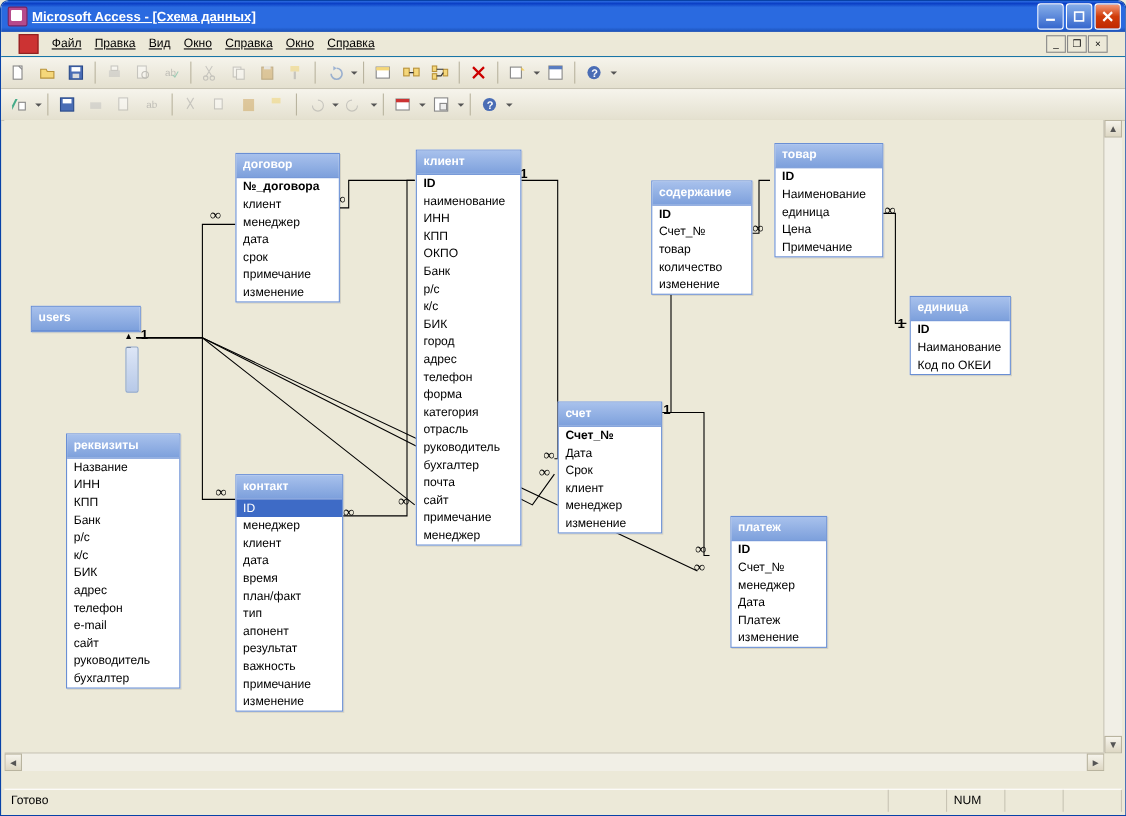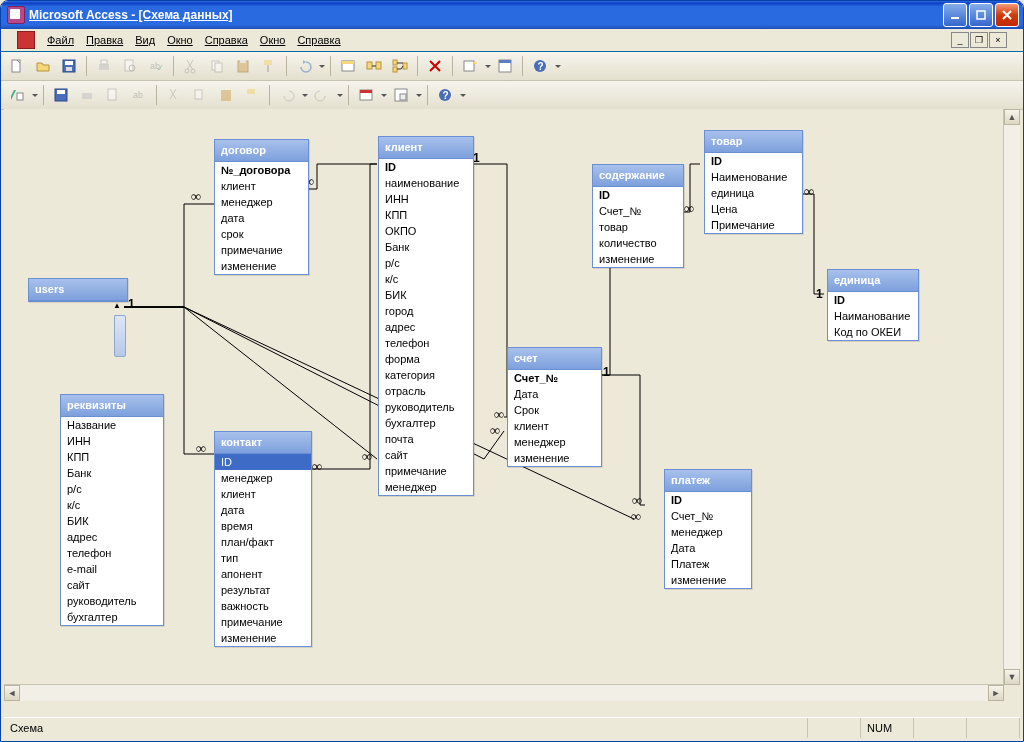--- a/index.html
+++ b/index.html
@@ -444,21 +444,21 @@
           <div class="field">отрасль</div>
           <div class="field">руководитель</div>
           <div class="field">бухгалтер</div>
           <div class="field">почта</div>
           <div class="field">сайт</div>
           <div class="field">примечание</div>
           <div class="field">менеджер</div>
         </div>
       </div>
 
-      <div class="table" style="left:503px;top:238px;width:93px">
+      <div class="table" style="left:503px;top:256px;width:93px">
         <div class="thead">счет</div>
         <div class="tbody">
           <div class="field bold">Счет_№</div>
           <div class="field">Дата</div>
           <div class="field">Срок</div>
           <div class="field">клиент</div>
           <div class="field">менеджер</div>
           <div class="field">изменение</div>
         </div>
       </div>
@@ -512,20 +512,20 @@
       <div class="sbtn down">▼</div>
     </div>
     <div class="hscroll">
       <div class="sbtn left">◄</div>
       <div class="sbtn right">►</div>
     </div>
     <div class="corner"></div>
   </div>
 
   <div class="statusbar">
-    <div class="cell flex">Схема</div>
+    <div class="cell flex">Готово</div>
     <div class="cell ind"></div>
     <div class="cell ind">NUM</div>
     <div class="cell ind"></div>
     <div class="cell ind"></div>
   </div>
 
 </div>
 
 </body></html>

